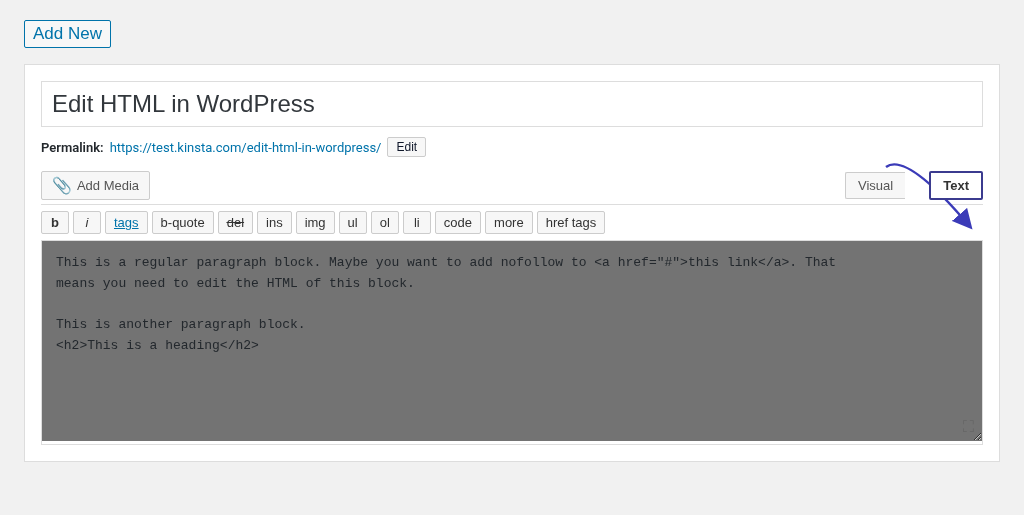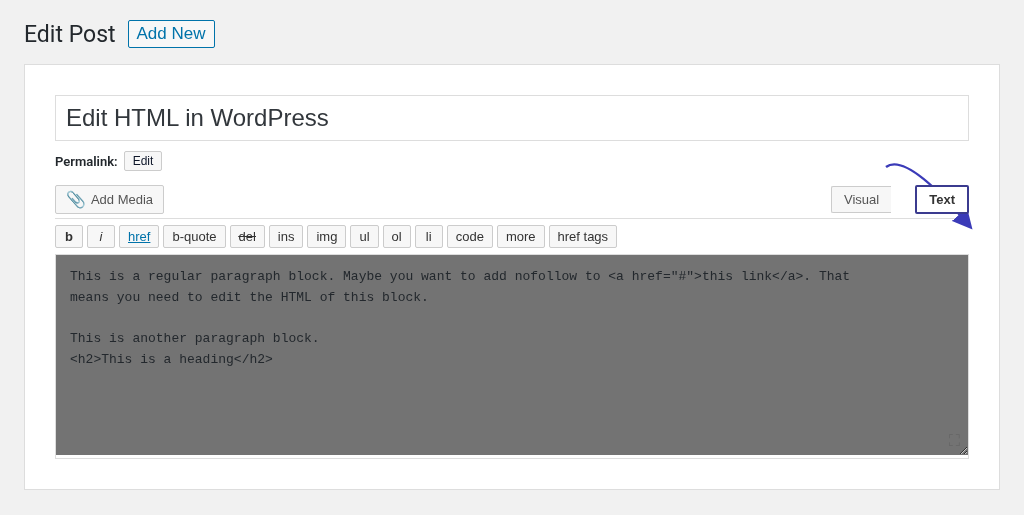--- a/index.html
+++ b/index.html
@@ -37,21 +37,21 @@
       padding: 3px 8px;
       font-size: 17px;
       cursor: pointer;
       border-radius: 2px;
       text-decoration: none;
     }
 
     .editor-wrapper {
       background: #fff;
       border: 1px solid #ddd;
-      padding: 30px;
+      padding: 16px;
     }
 
     .post-title-input {
       width: 100%;
       font-size: 24px;
       font-weight: 300;
       border: 1px solid #ddd;
       padding: 8px 10px;
       outline: none;
       margin-bottom: 10px;
@@ -219,52 +219,52 @@
   <svg class="arrow-svg" style="position:absolute; top:162px; right:28px; width:120px; height:75px; pointer-events:none;" viewBox="0 0 120 75" overflow="visible">
     <defs>
       <marker id="arrowhead" markerWidth="8" markerHeight="8" refX="4" refY="4" orient="auto">
         <path d="M0,0 L8,4 L0,8 Z" fill="#3b3bb8"></path>
       </marker>
     </defs>
     <path d="M10,5 Q30,-10 90,60" stroke="#3b3bb8" stroke-width="2.5" fill="none" marker-end="url(#arrowhead)"></path>
   </svg>
 
   <div class="page-header">
-    <h1 class="page-title">Edit Post</h1>
     <button class="add-new-btn">Add New</button>
   </div>
 
   <div class="editor-wrapper">
 
     
     <input class="post-title-input" type="text" value="Edit HTML in WordPress" style="">
 
     
     <div class="permalink-row">
       <span class="permalink-label">Permalink:</span>
+      <a class="permalink-link" href="#">https://test.kinsta.com/edit-html-in-wordpress/</a>
       <button class="edit-permalink-btn">Edit</button>
     </div>
 
     
     <div class="toolbar-row">
       <button class="add-media-btn">
         <span class="media-icon">📎</span>
         <span>Add Media</span>
       </button>
       <div class="view-tabs">
         <button class="tab-btn">Visual</button>
         <button class="tab-btn active">Text</button>
       </div>
     </div>
 
     
     <div class="format-bar">
       <button class="format-btn bold-btn">b</button>
       <button class="format-btn italic-btn"><em>i</em></button>
-      <button class="format-btn link-btn">href</button>
+      <button class="format-btn link-btn">tags</button>
       <button class="format-btn">b-quote</button>
       <button class="format-btn strikethrough-btn"><s>del</s></button>
       <button class="format-btn">ins</button>
       <button class="format-btn">img</button>
       <button class="format-btn">ul</button>
       <button class="format-btn">ol</button>
       <button class="format-btn">li</button>
       <button class="format-btn">code</button>
       <button class="format-btn">more</button>
       <button class="format-btn">href tags</button>

